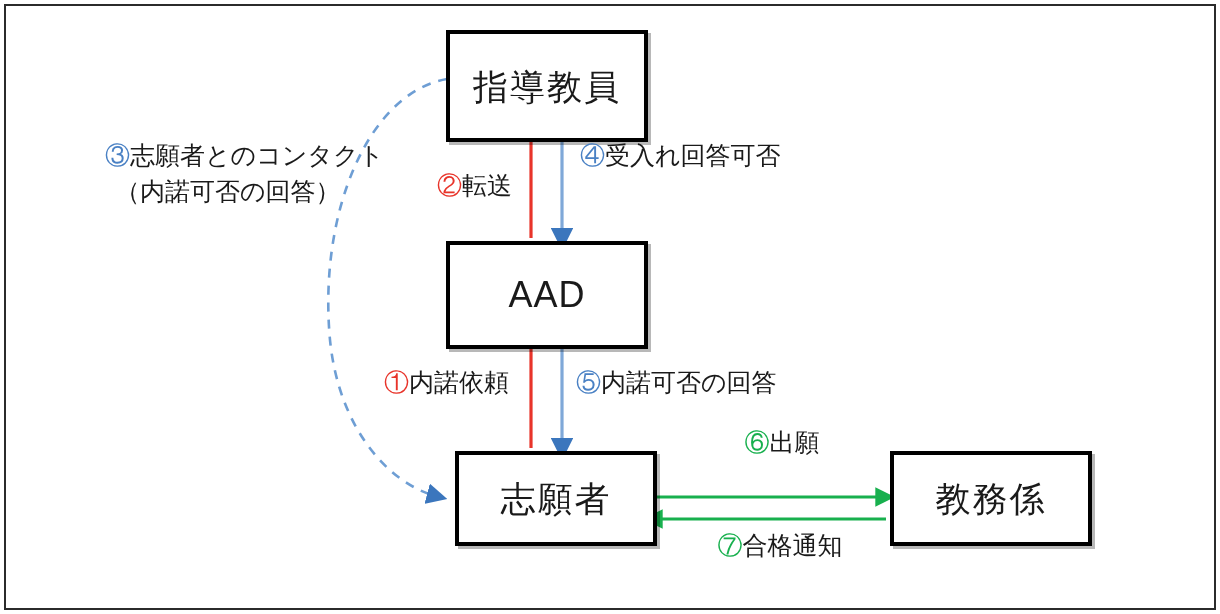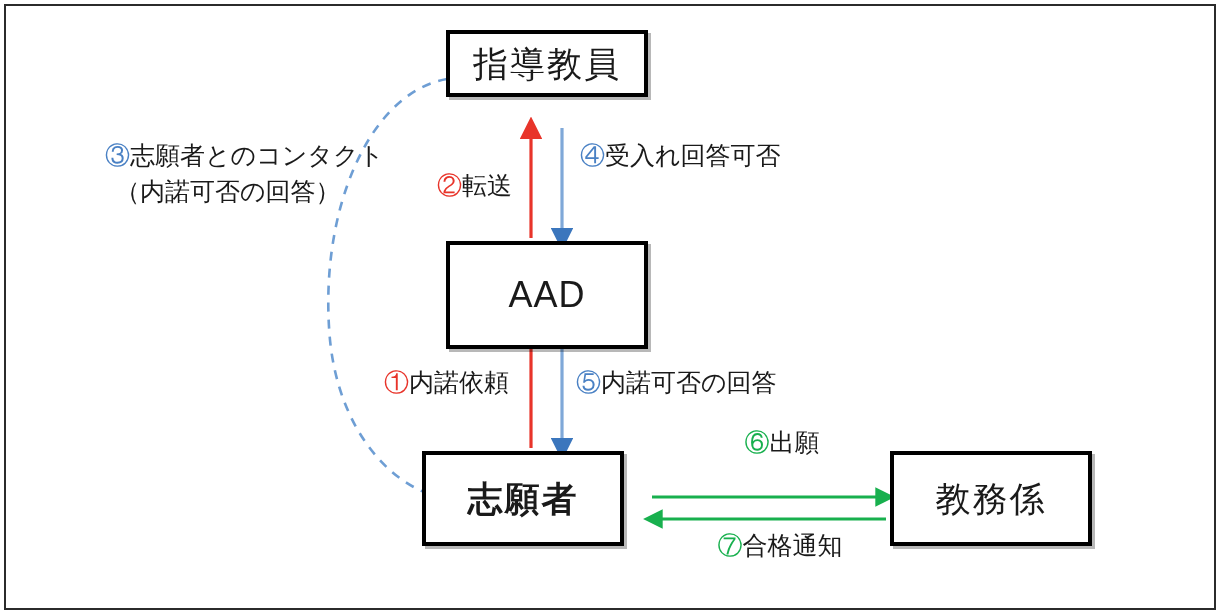--- a/index.html
+++ b/index.html
@@ -103,29 +103,29 @@
 
     <line x1="562" y1="337" x2="562" y2="448" stroke="#7fa8d8" stroke-width="3.2" marker-end="url(#ah-blue)"></line>
 
     <path d="M 447,79 C 370,92 318,210 330,340 C 339,430 390,484 436,496" fill="none" stroke="#6e9ed4" stroke-width="2.6" stroke-dasharray="9 8" marker-end="url(#ah-blue-dash)"></path>
 
     <line x1="652" y1="497" x2="884" y2="497" stroke="#18b04e" stroke-width="2.8" marker-end="url(#ah-green)"></line>
 
     <line x1="886" y1="519" x2="654" y2="519" stroke="#18b04e" stroke-width="2.8" marker-end="url(#ah-green)"></line>
   </svg>
 
-  <div class="node" style="left:446px; top:30px; width:202px; height:67px;">
+  <div class="node" style="left:446px; top:30px; width:202px; height:112px;">
     <span class="node-label">指導教員</span>
   </div>
 
   <div class="node" style="left:446px; top:241px; width:202px; height:108px;">
     <span class="node-label latin">AAD</span>
   </div>
 
-  <div class="node" style="left:422px; top:451px; width:202px; height:95px;font-weight:bold;">
+  <div class="node" style="left:455px; top:451px; width:202px; height:95px;">
     <span class="node-label">志願者</span>
   </div>
 
   <div class="node" style="left:890px; top:451px; width:202px; height:95px;">
     <span class="node-label">教務係</span>
   </div>
 
   <div class="ann" style="left:105px; top:138px;">
     <span class="line"><span class="num num-blue">③</span><span>志願者とのコンタクト</span></span>
     <span class="line" style="margin-left:10px;">（内諾可否の回答）</span>

